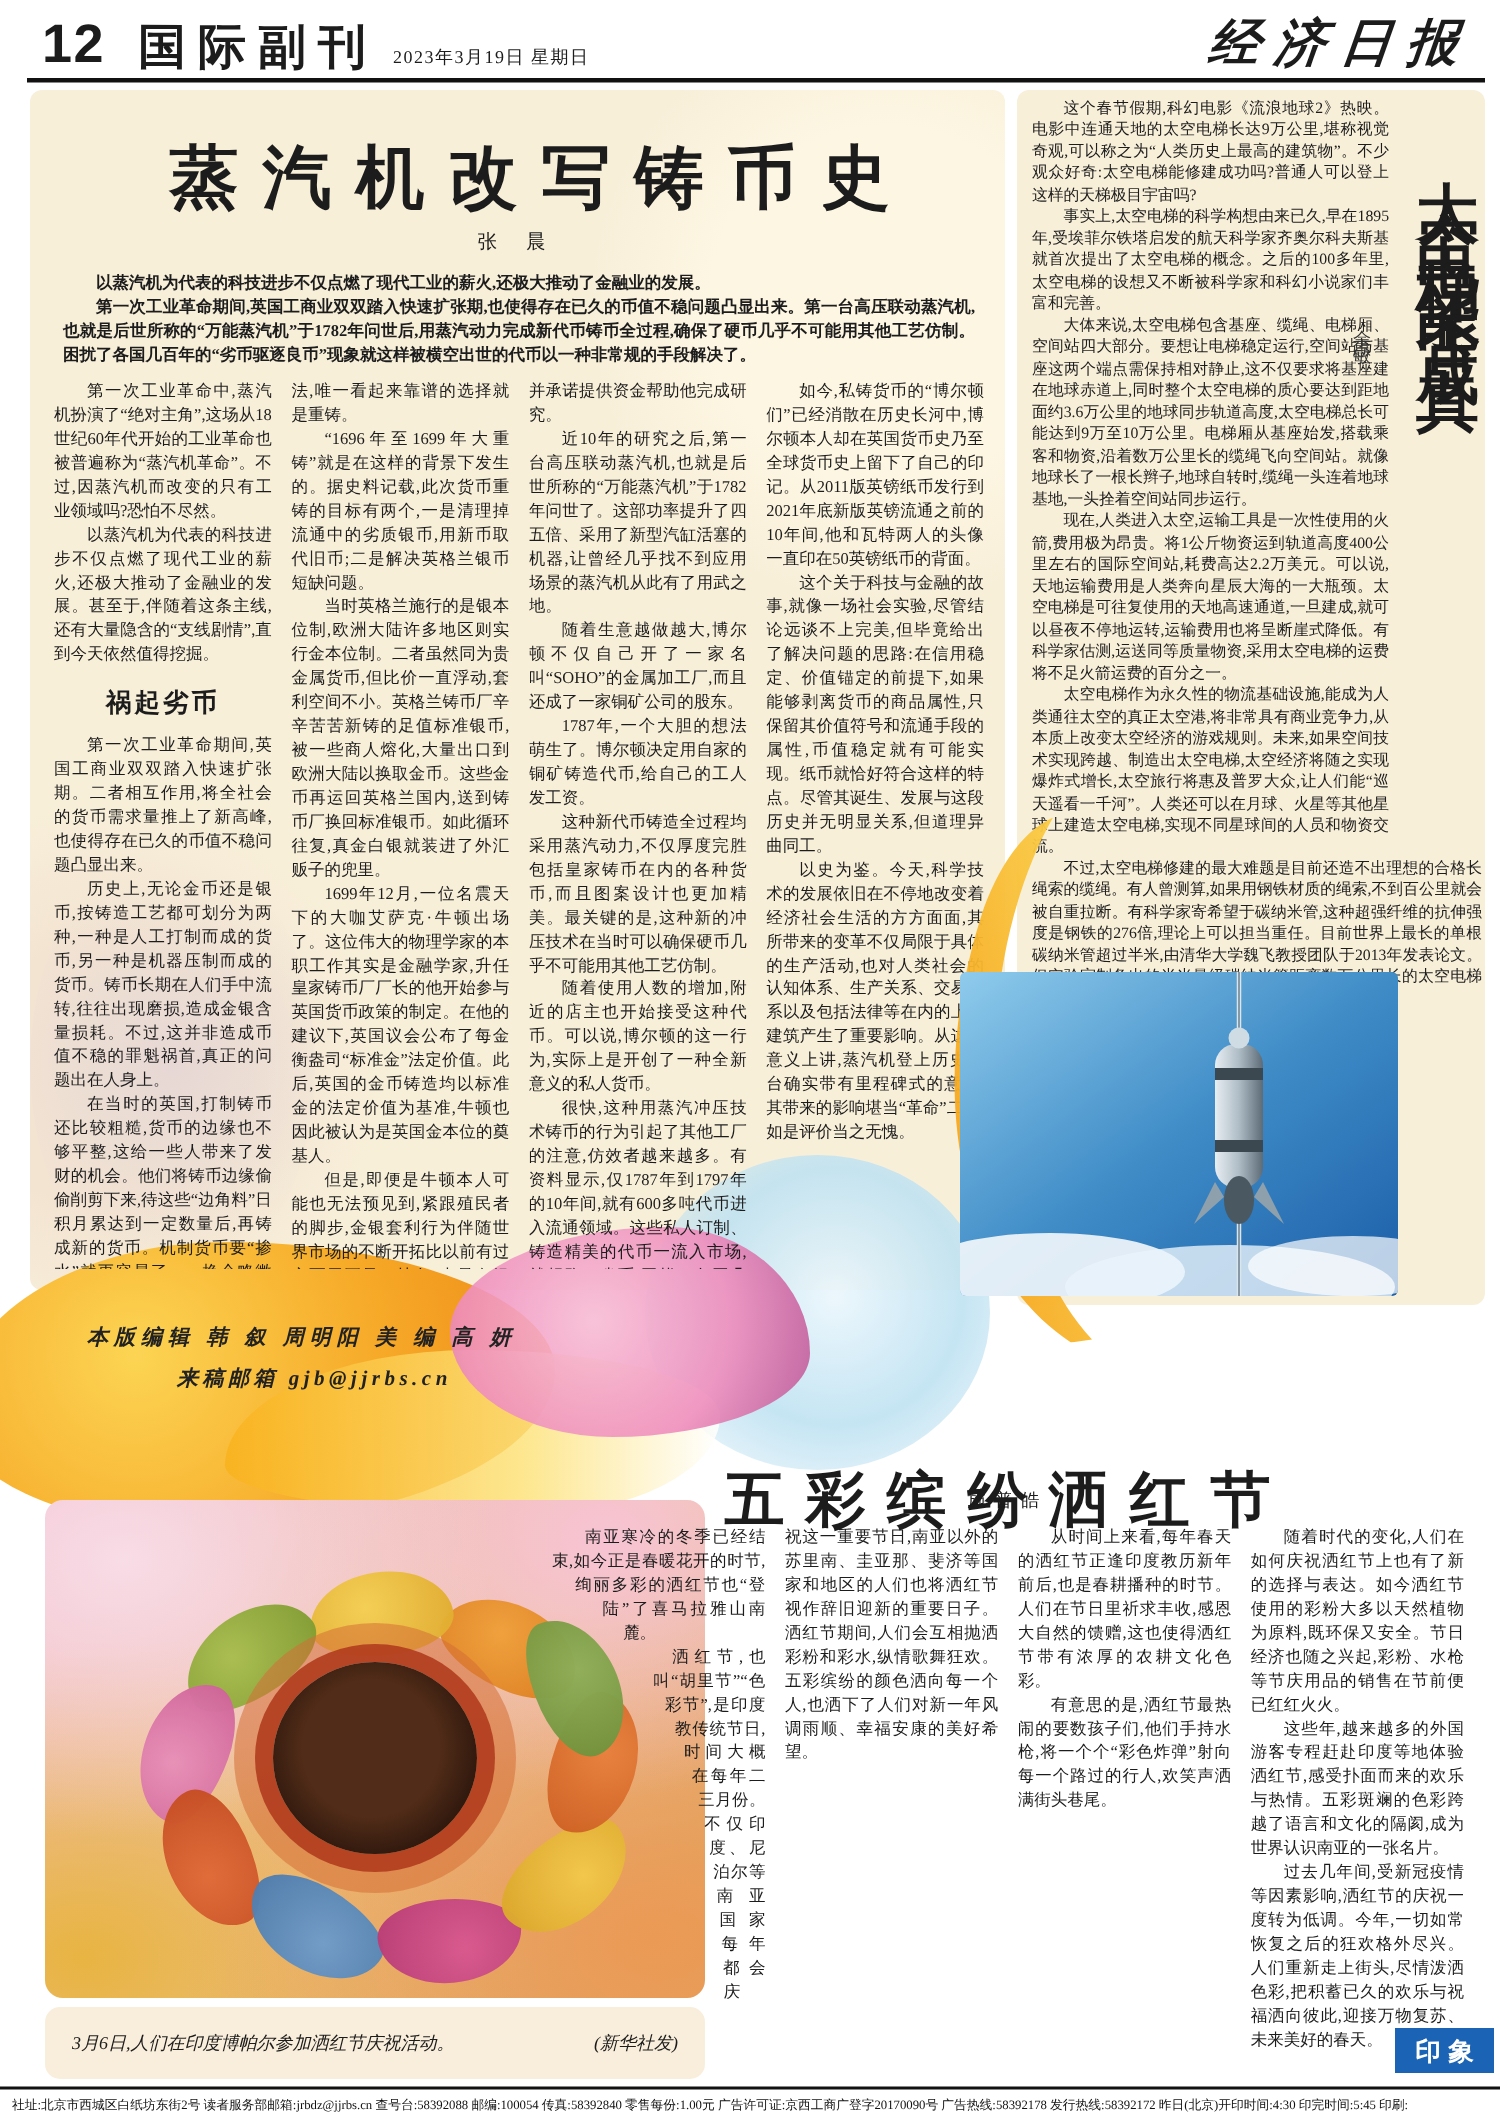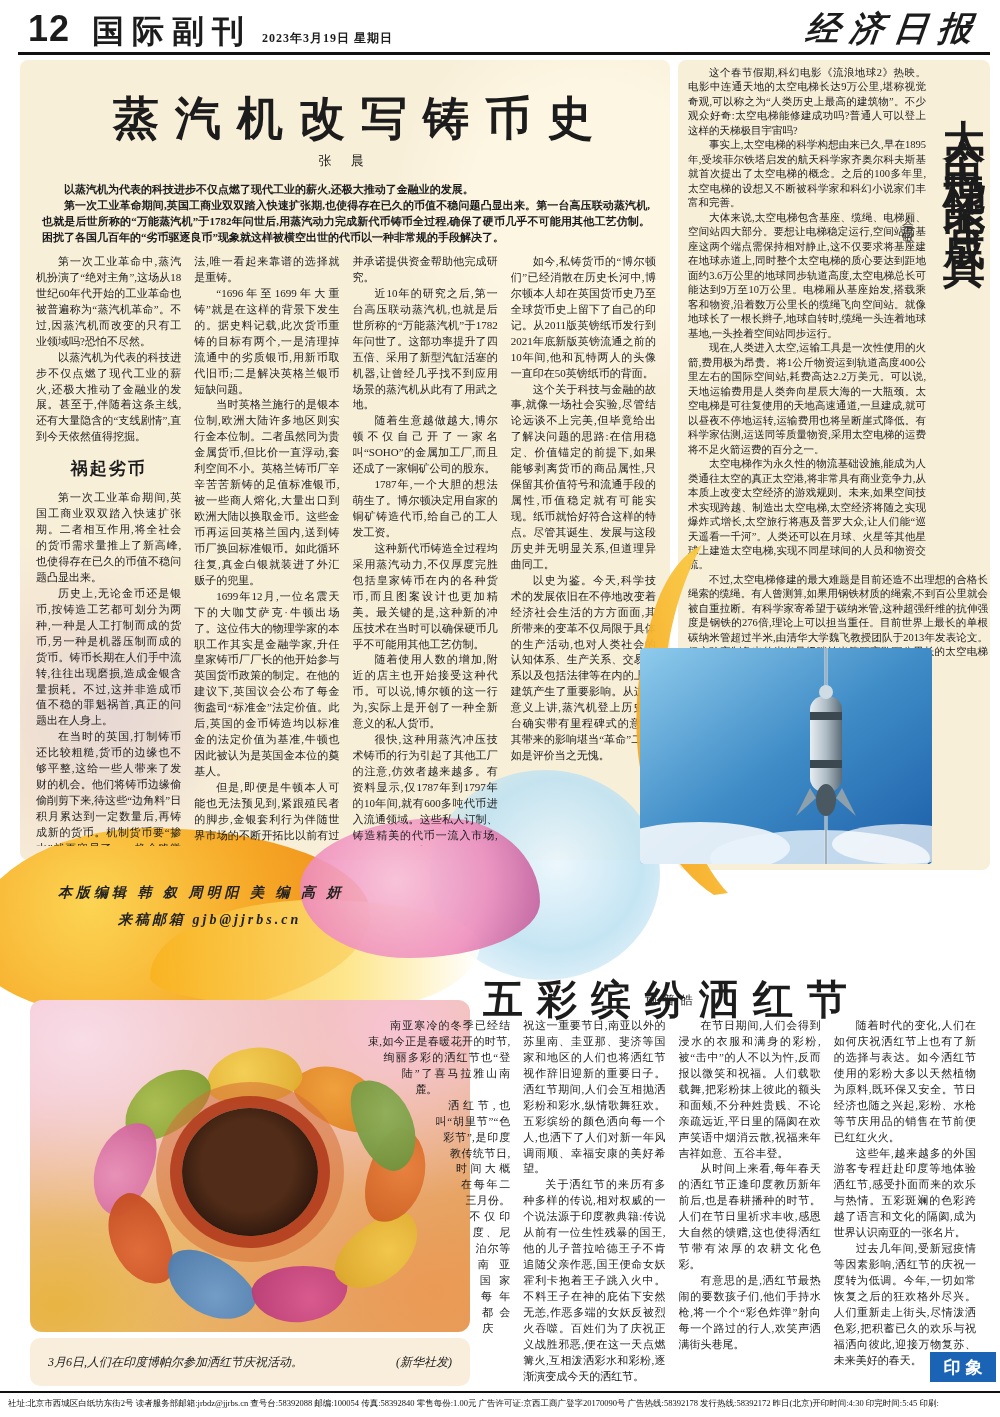--- a/index.html
+++ b/index.html
@@ -5,21 +5,21 @@
   * { margin:0; padding:0; box-sizing:border-box; }
   html,body { background:#ffffff; }
   body { font-family:"Liberation Serif","DejaVu Serif",serif; color:#1c1c1c; }
   .page { position:relative; width:1000px; height:1417px; margin:0 auto; background:#ffffff; overflow:hidden;border-radius:24px; }
 
   
   .hdr { position:absolute; left:0; top:0; width:1000px; height:54px; }
   .hdr-rule { position:absolute; left:18px; right:10px; top:52px; height:3px; background:#111; }
   .pageno { position:absolute; left:28px; top:8px; font-family:"Liberation Sans","DejaVu Sans",sans-serif; font-size:36px; font-weight:bold; letter-spacing:1px; }
   .section { position:absolute; left:92px; top:10px; font-size:32px; font-weight:bold; letter-spacing:8px; }
-  .dateline { position:absolute; left:262px; top:30px; font-size:12px; letter-spacing:1px;font-weight:bold; }
+  .dateline { position:absolute; left:262px; top:30px; font-size:12px; letter-spacing:1px; }
   .masthead { position:absolute; right:18px; top:6px; font-size:34px; font-weight:bold; font-style:italic; letter-spacing:10px; transform:skewX(-6deg); }
 
   
   .panelA { position:absolute; left:20px; top:60px; width:650px; height:800px; background:#f8efd9; border-radius:8px;
     background-image:radial-gradient(circle at 88% 18%, #fdf6e2 0 120px, transparent 200px), radial-gradient(circle at 8% 82%, #f3e4d2 0 90px, transparent 180px); }
   .panelB { position:absolute; left:678px; top:60px; width:312px; height:810px; background:#f8efd9; border-radius:8px; }
 
   
   .a1-title { position:absolute; left:20px; top:88px; width:650px; text-align:center; font-size:46px; font-weight:bold; letter-spacing:16px;padding-left:32px; }
   .a1-author { position:absolute; left:20px; top:152px; width:650px; text-align:center; font-size:13px; letter-spacing:8px; }
@@ -245,24 +245,22 @@
   <div class="a3-cols">
     <div class="a3-col">
       <div class="photo-spacer"></div>
       <div>
           <p class="para">南亚寒冷的冬季已经结束,如今正是春暖花开的时节,绚丽多彩的洒红节也“登陆”了喜马拉雅山南麓。</p>
           <p class="para">洒红节,也叫“胡里节”“色彩节”,是印度教传统节日,时间大概在每年二三月份。不仅印度、尼泊尔等南亚国家每年都会庆</p>
         </div>
     </div>
     <div class="a3-col">
         <p class="para noindent">祝这一重要节日,南亚以外的苏里南、圭亚那、斐济等国家和地区的人们也将洒红节视作辞旧迎新的重要日子。洒红节期间,人们会互相抛洒彩粉和彩水,纵情歌舞狂欢。五彩缤纷的颜色洒向每一个人,也洒下了人们对新一年风调雨顺、幸福安康的美好希望。</p>
-        <p class="para">关于洒红节的来历有多种多样的传说,相对权威的一个说法源于印度教典籍:传说从前有一位生性残暴的国王,他的儿子普拉哈德王子不肯追随父亲作恶,国王便命女妖霍利卡抱着王子跳入火中。不料王子在神的庇佑下安然无恙,作恶多端的女妖反被烈火吞噬。百姓们为了庆祝正义战胜邪恶,便在这一天点燃篝火,互相泼洒彩水和彩粉,逐渐演变成今天的洒红节。</p>
-      </div>
-    <div class="a3-col">
-        <p class="para">在节日期间,人们会得到浸水的衣服和满身的彩粉,被“击中”的人不以为忤,反而报以微笑和祝福。人们载歌载舞,把彩粉抹上彼此的额头和面颊,不分种姓贵贱、不论亲疏远近,平日里的隔阂在欢声笑语中烟消云散,祝福来年吉祥如意、五谷丰登。</p>
+      </div>
+    <div class="a3-col">
         <p class="para">从时间上来看,每年春天的洒红节正逢印度教历新年前后,也是春耕播种的时节。人们在节日里祈求丰收,感恩大自然的馈赠,这也使得洒红节带有浓厚的农耕文化色彩。</p>
         <p class="para">有意思的是,洒红节最热闹的要数孩子们,他们手持水枪,将一个个“彩色炸弹”射向每一个路过的行人,欢笑声洒满街头巷尾。</p>
       </div>
     <div class="a3-col">
         <p class="para">随着时代的变化,人们在如何庆祝洒红节上也有了新的选择与表达。如今洒红节使用的彩粉大多以天然植物为原料,既环保又安全。节日经济也随之兴起,彩粉、水枪等节庆用品的销售在节前便已红红火火。</p>
         <p class="para">这些年,越来越多的外国游客专程赶赴印度等地体验洒红节,感受扑面而来的欢乐与热情。五彩斑斓的色彩跨越了语言和文化的隔阂,成为世界认识南亚的一张名片。</p>
         <p class="para">过去几年间,受新冠疫情等因素影响,洒红节的庆祝一度转为低调。今年,一切如常恢复之后的狂欢格外尽兴。人们重新走上街头,尽情泼洒色彩,把积蓄已久的欢乐与祝福洒向彼此,迎接万物复苏、未来美好的春天。</p>
       </div>
   </div>
 

